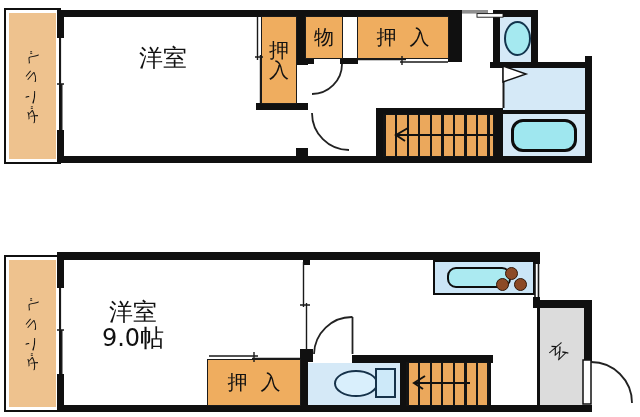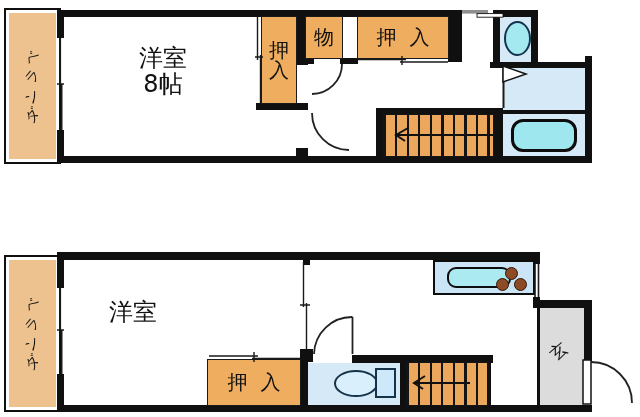--- a/index.html
+++ b/index.html
@@ -76,21 +76,20 @@
   <div class="blu" style="left:500px;top:17px;width:31px;height:45px;"></div>
   <div class="bowl" style="left:504px;top:21px;width:23px;height:31px;"></div>
   <div class="blu" style="left:503px;top:68px;width:82px;height:42px;"></div>
   <div class="dark" style="left:503px;top:110px;width:82px;height:4px;"></div>
   <div class="blu" style="left:503px;top:114px;width:82px;height:42px;"></div>
   <div class="tub" style="left:511px;top:119px;width:60px;height:27px;"></div>
   <div class="stairs" style="left:384px;top:115px;width:109px;height:41px;"></div>
 
   <div class="label room-label" style="left:88px;top:46px;width:150px;">
     <div>洋室</div>
-    <div>8帖</div>
   </div>
 
   <div class="veranda" style="left:4px;top:255px;width:53px;height:153px;">
     <div class="label vtext tilt gap5" style="left:0;top:0;width:100%;height:100%;font-size:14px;font-weight:500;">
         <span>ベ</span>
         <span>ラ</span>
         <span>ン</span>
         <span>ダ</span>
       </div>
   </div>
@@ -122,20 +121,21 @@
   <div class="sink" style="left:447px;top:267px;width:60px;height:17px;"></div>
   <div class="burner" style="left:505px;top:267px;"></div>
   <div class="burner" style="left:496px;top:278px;"></div>
   <div class="burner" style="left:514px;top:278px;"></div>
   <div class="abs" style="left:540px;top:308px;width:44px;height:97px;background:#dcdcdc;">
     <div class="label" style="left:10px;top:34px;font-size:17px;font-weight:500;transform:rotate(-40deg);">玄</div>
   </div>
 
   <div class="label room-label" style="left:58px;top:300px;width:150px;">
     <div>洋室</div>
+    <div>9.0帖</div>
   </div>
 
   <svg class="overlay" width="640" height="417" viewBox="0 0 640 417">
 
     <path d="M60.3,38 V84 M61.7,84 V130 M57,84 H64" stroke="#1a1a1a" stroke-width="1.6" fill="none"></path>
 
     <g>
       <rect x="462" y="10" width="26" height="3.6" fill="#8f8f8f"></rect>
       <rect x="477" y="13.6" width="26" height="3.6" fill="#ffffff" stroke="#111" stroke-width="0.9"></rect>
     </g>

